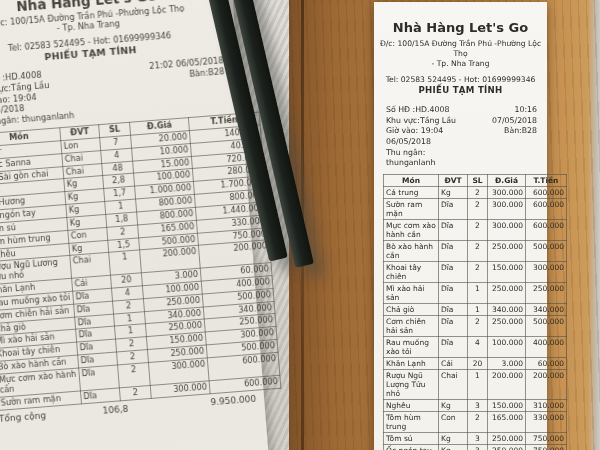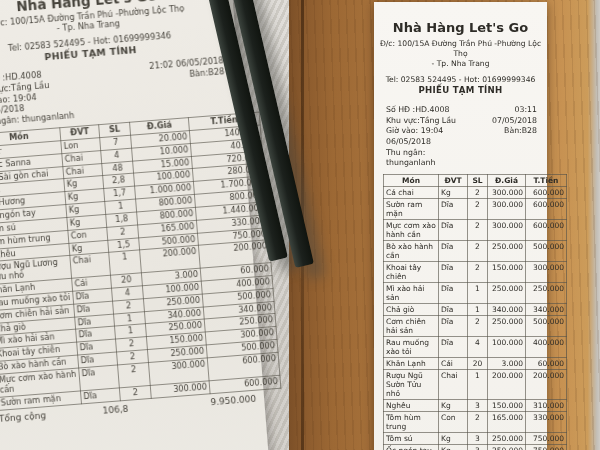--- a/index.html
+++ b/index.html
@@ -301,37 +301,37 @@
     <div class="r-doc">PHIẾU TẠM TÍNH</div>
     <div class="meta">
       <div class="meta-left">
         <div>Số HĐ :HD.4008</div>
         <div>Khu vực:Tầng Lầu</div>
         <div>Giờ vào: 19:04</div>
         <div>06/05/2018</div>
         <div>Thu ngân: thunganlanh</div>
       </div>
       <div class="meta-right">
-        <div>03:11 07/05/2018</div>
+        <div>10:16 07/05/2018</div>
         <div>Bàn:B28</div>
       </div>
     </div>
     <table class="items">
       <thead>
         <tr>
           <th class="c0">Món</th>
           <th class="c1">ĐVT</th>
           <th class="c2">SL</th>
           <th class="c3">Đ.Giá</th>
           <th class="c4">T.Tiền</th>
         </tr>
       </thead>
       <tbody>
           <tr>
-            <td class="c0">Cá chai</td>
+            <td class="c0">Cá trung</td>
             <td class="c1">Kg</td>
             <td class="c2">2</td>
             <td class="c3">300.000</td>
             <td class="c4">600.000</td>
           </tr>
           <tr>
             <td class="c0">Sườn ram mặn</td>
             <td class="c1">Dĩa</td>
             <td class="c2">2</td>
             <td class="c3">300.000</td>
@@ -387,21 +387,21 @@
             <td class="c4">400.000</td>
           </tr>
           <tr>
             <td class="c0">Khăn Lạnh</td>
             <td class="c1">Cái</td>
             <td class="c2">20</td>
             <td class="c3">3.000</td>
             <td class="c4">60.000</td>
           </tr>
           <tr>
-            <td class="c0">Rượu Ngũ Sườn Tửu nhỏ</td>
+            <td class="c0">Rượu Ngũ Lượng Tửu nhỏ</td>
             <td class="c1">Chai</td>
             <td class="c2">1</td>
             <td class="c3">200.000</td>
             <td class="c4">200.000</td>
           </tr>
           <tr>
             <td class="c0">Nghêu</td>
             <td class="c1">Kg</td>
             <td class="c2">3</td>
             <td class="c3">150.000</td>

